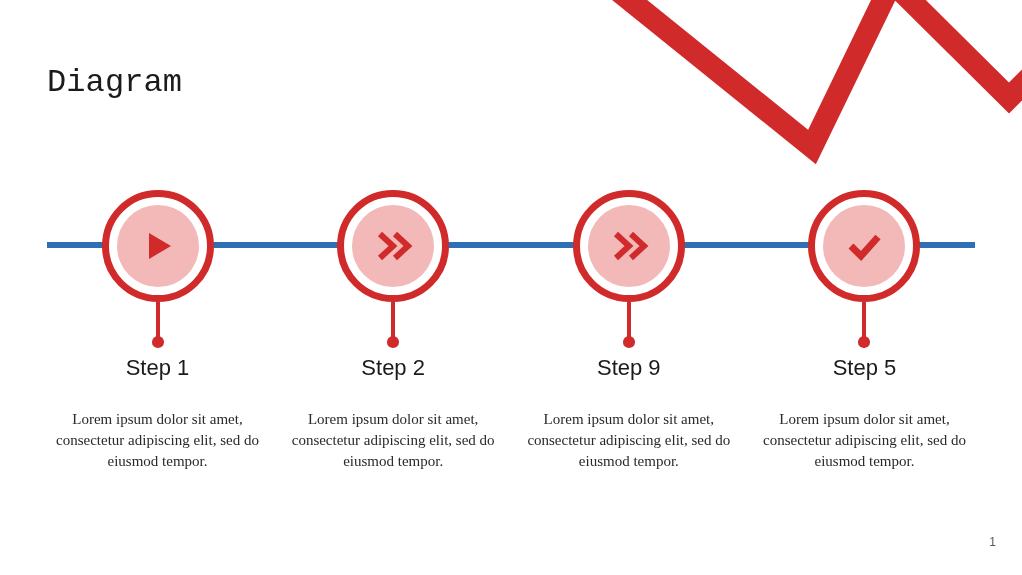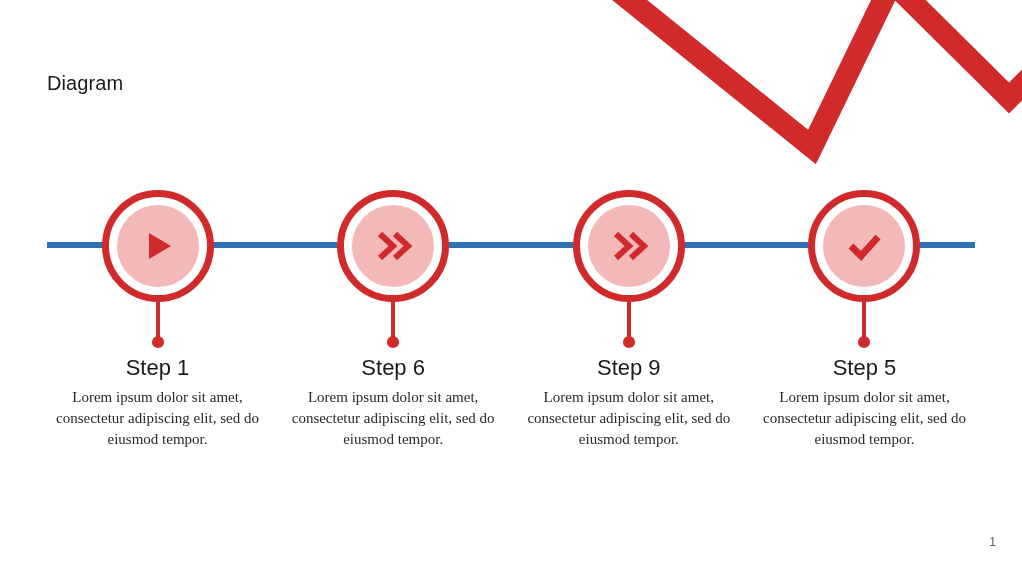--- a/index.html
+++ b/index.html
@@ -32,26 +32,26 @@
     width: 500px;
     height: 170px;
     pointer-events: none;
   }
 
   
   .slide-title {
     position: absolute;
     left: 47px;
     top: 66px;
-    font-size: 20px;
+    font-size: 32px;
     line-height: 34px;
     font-weight: 400;
     color: #1c1a1a;
     letter-spacing: 0.1px;
-    font-family: Liberation Sans, sans-serif;
+    font-family: Liberation Mono, monospace;
     white-space: nowrap;
   }
 
   
   .timeline-axis {
     position: absolute;
     left: 47px;
     top: 242px;
     width: 928px;
     height: 6px;
@@ -150,21 +150,21 @@
     font-size: 22px;
     line-height: 26px;
     font-weight: 400;
     color: #1c1a1a;
     font-family: "Liberation Sans", sans-serif;
     text-align: center;
     white-space: nowrap;
   }
 
   .step-desc {
-    margin-top: 6px;
+    margin-top: 28px;
     width: 230px;
     font-family: "Liberation Serif", serif;
     font-size: 15px;
     line-height: 21px;
     color: #2b2828;
     text-align: center;
   }
 
   
   .page-number {
@@ -218,21 +218,21 @@
           <svg viewBox="0 0 44 40" width="44" height="40" xmlns="http://www.w3.org/2000/svg">
             <path d="M9 8 L22 20 L9 32" fill="none" stroke="#d02a2a" stroke-width="6" stroke-linecap="butt" stroke-linejoin="miter"></path>
             <path d="M24 8 L37 20 L24 32" fill="none" stroke="#d02a2a" stroke-width="6" stroke-linecap="butt" stroke-linejoin="miter"></path>
           </svg>
         </div>
       </div>
       <div class="stem">
         <div class="stem-line"></div>
         <div class="stem-dot"></div>
       </div>
-      <div class="step-title">Step 6</div>
+      <div class="step-title">Step 2</div>
       <div class="step-desc">Lorem ipsum dolor sit amet, consectetur adipiscing elit, sed do eiusmod tempor.</div>
     </div>
 
     <div class="step">
       <div class="node-wrap">
         <div class="node-ring"></div>
         <div class="node-disc"></div>
         <div class="node-icon">
           <svg viewBox="0 0 44 40" width="44" height="40" xmlns="http://www.w3.org/2000/svg">
             <path d="M9 8 L22 20 L9 32" fill="none" stroke="#d02a2a" stroke-width="6" stroke-linecap="butt" stroke-linejoin="miter"></path>

